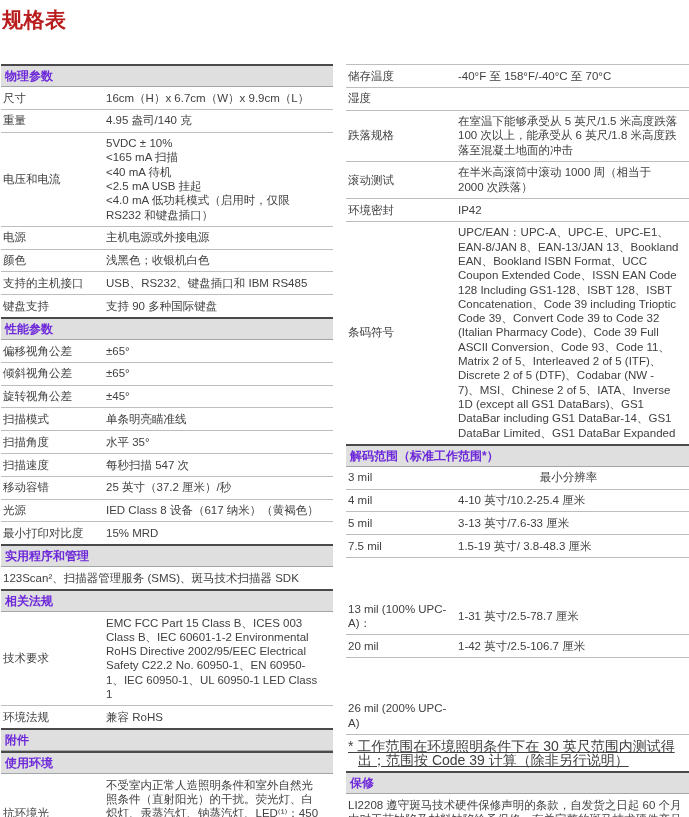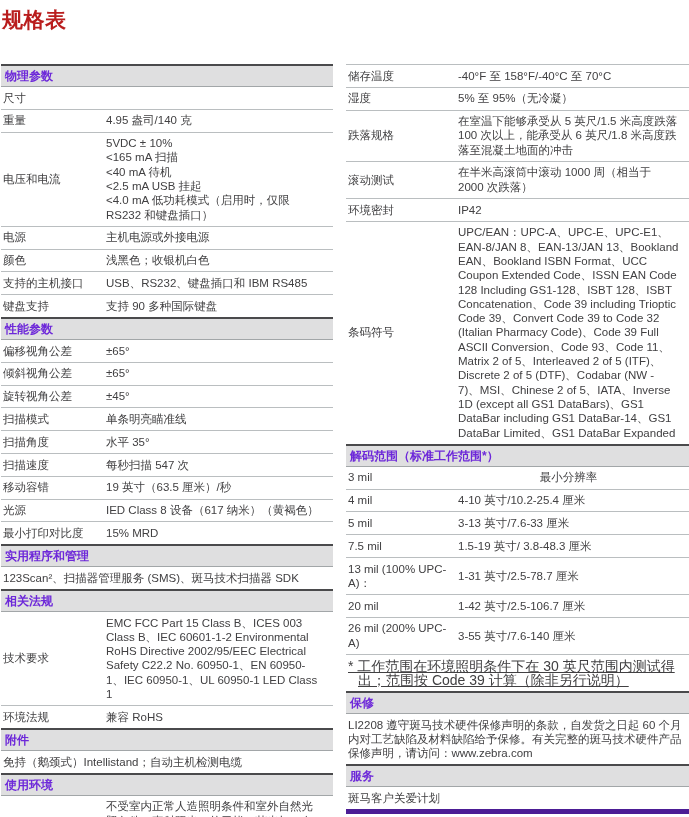--- a/index.html
+++ b/index.html
@@ -19,21 +19,21 @@
   .col-right{width:343px;flex:0 0 343px;}
   .sec{margin:0;}
   .sec-header{
     background:#dfdfe0;border-top:2px solid #4a4a4c;border-bottom:1px solid #a2a6a8;
     font-weight:700;font-size:12px;line-height:14px;padding:3px 5px 3px 4px;color:#6d28d9;
   }
   .row{
     display:flex;align-items:center;border-bottom:1px solid #babec0;
     padding:3.5px 0 4px 0;
   }
-  .row.center-v{}
+  .row.center-v{margin-top:40px;}
   .no-tail .row:last-child{border-bottom:none;}
   .label{width:105px;flex:0 0 105px;padding:0 4px 0 2px;box-sizing:border-box;}
   .col-right .label{width:112px;flex:0 0 112px;}
   .value{flex:1;white-space:pre-line;padding-right:10px;}
   .value.val-center{text-align:center;white-space:normal;}
   .row-full{display:block;border-bottom:5px solid #4c1d95;padding:3.5px 2px 4px 2px;}
   .no-tail.row-full,.row-full.no-tail{border-bottom:none;}
   .col-right .sec-first{border-top:1px solid #babec0;}
   .footnote{
     font-size:14px;line-height:13.5px;padding:5px 2px 4px 12px;text-indent:-10px;text-decoration:underline;
@@ -49,20 +49,21 @@
   <h1 class="page-title">规格表</h1>
 
   <div class="columns">
 
     <div class="col">
 
       <div class="sec no-tail">
         <div class="sec-header">物理参数</div>
         <div class="row">
           <div class="label">尺寸</div>
+          <div class="value">16cm（H）x 6.7cm（W）x 9.9cm（L）</div>
         </div>
         <div class="row">
           <div class="label">重量</div>
           <div class="value">4.95 盎司/140 克</div>
         </div>
         <div class="row">
           <div class="label">电压和电流</div>
           <div class="value">5VDC ± 10%
 &lt;165 mA 扫描
 &lt;40 mA 待机
@@ -108,21 +109,21 @@
         <div class="row">
           <div class="label">扫描角度</div>
           <div class="value">水平 35°</div>
         </div>
         <div class="row">
           <div class="label">扫描速度</div>
           <div class="value">每秒扫描 547 次</div>
         </div>
         <div class="row">
           <div class="label">移动容错</div>
-          <div class="value">19 英寸（63.5 厘米）/秒</div>
+          <div class="value">25 英寸（37.2 厘米）/秒</div>
         </div>
         <div class="row">
           <div class="label">光源</div>
           <div class="value">IED Class 8 设备（617 纳米）（黄褐色）</div>
         </div>
         <div class="row">
           <div class="label">最小打印对比度</div>
           <div class="value">15% MRD</div>
         </div>
       </div>
@@ -139,21 +140,20 @@
           <div class="value">EMC FCC Part 15 Class B、ICES 003 Class B、IEC 60601-1-2 Environmental RoHS Directive 2002/95/EEC Electrical Safety C22.2 No. 60950-1、EN 60950-1、IEC 60950-1、UL 60950-1 LED Class 1</div>
         </div>
         <div class="row">
           <div class="label">环境法规</div>
           <div class="value">兼容 RoHS</div>
         </div>
       </div>
 
       <div class="sec">
         <div class="sec-header">附件</div>
-        <div class="row-full no-tail">免持（鹅颈式）Intellistand；自动主机检测电缆</div>
       </div>
 
       <div class="sec">
         <div class="sec-header">使用环境</div>
         <div class="row">
           <div class="label">抗环境光</div>
           <div class="value">不受室内正常人造照明条件和室外自然光照条件（直射阳光）的干扰。荧光灯、白炽灯、汞蒸汽灯、钠蒸汽灯、LED⁽¹⁾：450 Ft Candles (4,844 Lux) 日光：8000 Ft Candles (86,111 Lux)</div>
         </div>
 
       </div>
@@ -162,21 +162,20 @@
 
     <div class="col col-right">
 
       <div class="sec sec-first no-tail">
         <div class="row">
           <div class="label">储存温度</div>
           <div class="value">-40°F 至 158°F/-40°C 至 70°C</div>
         </div>
         <div class="row">
           <div class="label">湿度</div>
-          <div class="value">5% 至 95%（无冷凝）</div>
         </div>
         <div class="row">
           <div class="label">跌落规格</div>
           <div class="value">在室温下能够承受从 5 英尺/1.5 米高度跌落 100 次以上，能承受从 6 英尺/1.8 米高度跌落至混凝土地面的冲击</div>
         </div>
         <div class="row">
           <div class="label">滚动测试</div>
           <div class="value">在半米高滚筒中滚动 1000 周（相当于 2000 次跌落）</div>
         </div>
         <div class="row">
@@ -210,21 +209,20 @@
         <div class="row center-v">
           <div class="label">13 mil (100% UPC-A)：</div>
           <div class="value">1-31 英寸/2.5-78.7 厘米</div>
         </div>
         <div class="row">
           <div class="label">20 mil</div>
           <div class="value">1-42 英寸/2.5-106.7 厘米</div>
         </div>
         <div class="row center-v">
           <div class="label">26 mil (200% UPC-A)</div>
-          <div class="value">3-55 英寸/7.6-140 厘米</div>
         </div>
         <div class="footnote">* 工作范围在环境照明条件下在 30 英尺范围内测试得出；范围按 Code 39 计算（除非另行说明）</div>
       </div>
 
       <div class="sec">
         <div class="sec-header">保修</div>
         <div class="row-full no-tail">LI2208 遵守斑马技术硬件保修声明的条款，自发货之日起 60 个月内对工艺缺陷及材料缺陷给予保修。有关完整的斑马技术硬件产品保修声明，请访问：www.zebra.com</div>
       </div>
 
       <div class="sec">

